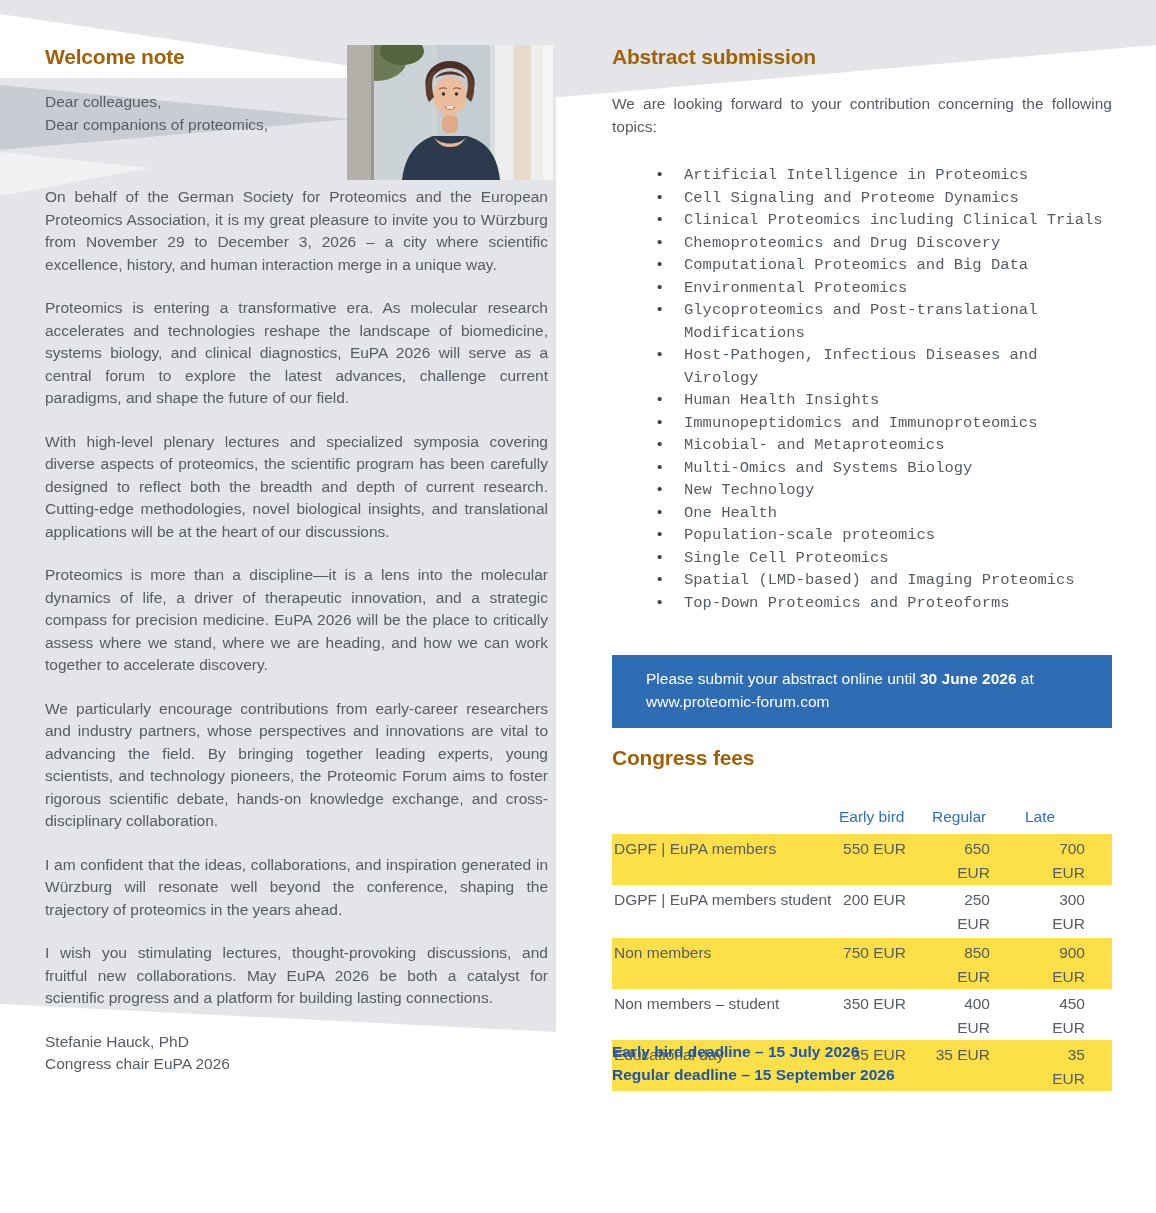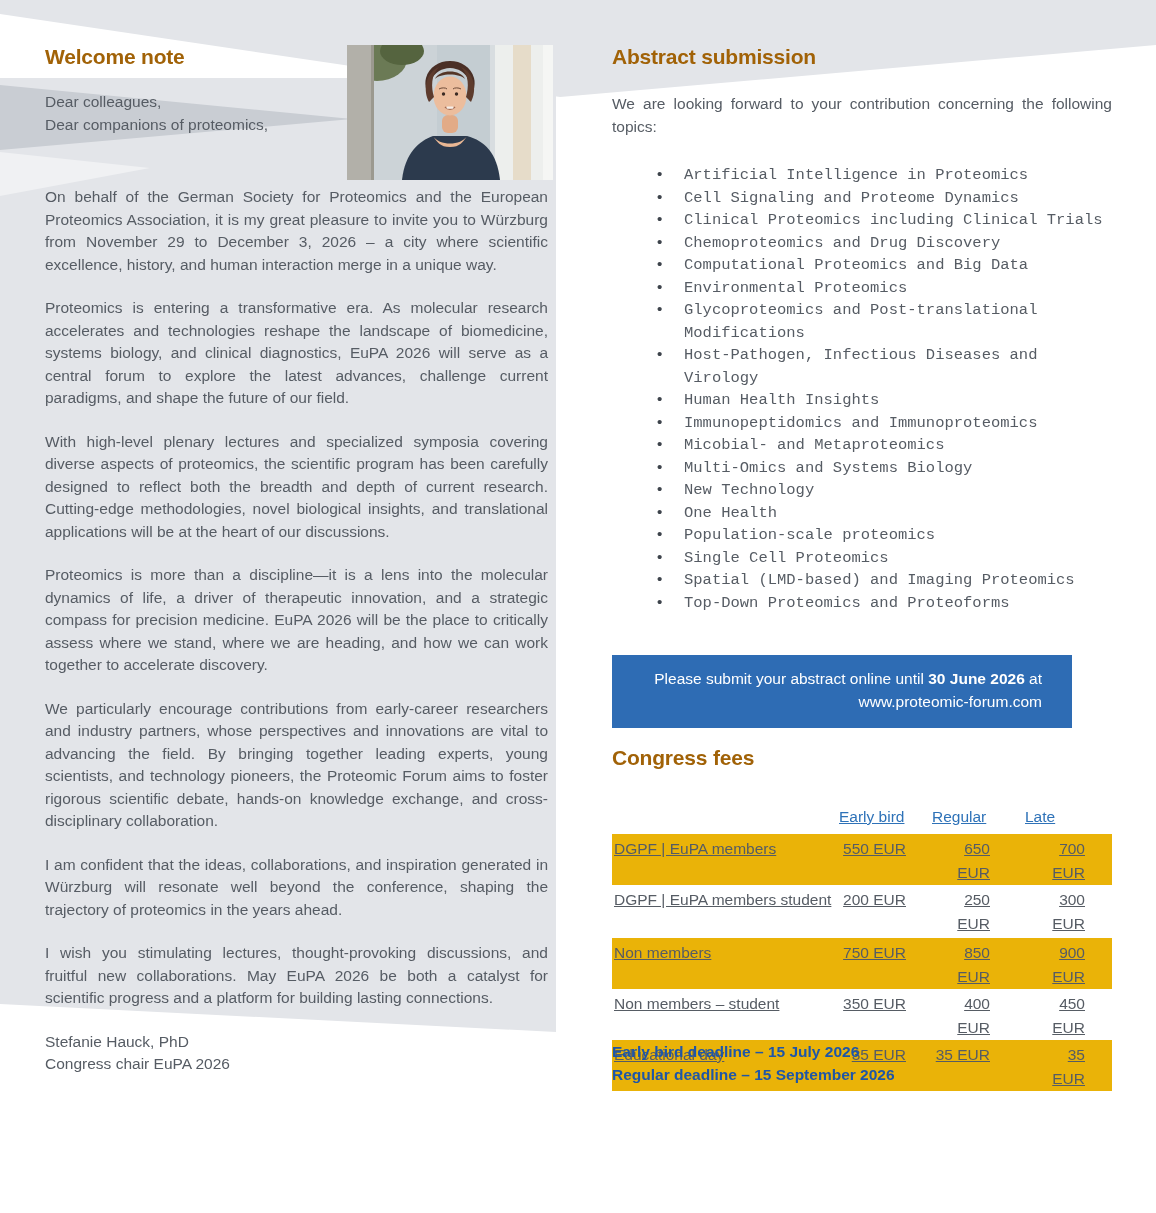--- a/index.html
+++ b/index.html
@@ -37,47 +37,47 @@
 
   .topics{position:absolute;left:612px;top:164px;width:500px;margin:0;padding:0;list-style:none;font-family:Liberation Mono, monospace;}
   .topics li{position:relative;padding-left:72px;}
   .topics li::before{
     content:"\2022";
     position:absolute;left:43px;top:0;
     color:#3d434b;font-size:15.5px;
   }
 
   .banner{
-    position:absolute;left:612px;top:655px;width:460px;height:73px;
+    position:absolute;left:612px;top:655px;width:500px;height:73px;
     background:#2e6cb4;box-sizing:border-box;
     padding:12px 30px 0 34px;
-    color:#ffffff;font-size:15.5px;line-height:23px;text-align:right;
+    color:#ffffff;font-size:15.5px;line-height:23px;
   }
   .banner .bold{font-weight:700;}
   .banner .line{display:block;}
 
   .fees{position:absolute;left:612px;top:805px;width:500px;}
   .fees-row{
     display:grid;
     grid-template-columns:227px 93px 93px 87px;
     align-items:start;
     box-sizing:border-box;
   }
   .fees-row.header{color:#2e72b8;padding-bottom:5px;}
   .fees-row.header .c{font-size:15.5px;line-height:24px;}
-  .fees-row .c{font-size:15.5px;line-height:24px;color:#565c64;text-decoration:underline;}
+  .fees-row .c{font-size:15.5px;line-height:24px;color:#565c64;}
   .fees-row.header .c{color:#2e72b8;}
   .fees-row .label{padding-left:2px;}
   .fees-row .v{text-align:right;}
   .fees-row .v2{padding-right:26px;}
   .fees-row .v3{padding-right:35px;}
   .fees-row .v4{padding-right:27px;margin-left:7px;}
   .fees-row.r-single{min-height:29px;padding-top:3px;}
   .fees-row.r-double{min-height:53px;padding-top:3px;}
-  .fees-row.pink{background:#eab308;}
+  .fees-row.pink{background:#fde047;}
 
   .deadlines{position:absolute;left:612px;top:1041px;font-size:15.5px;line-height:22.5px;font-weight:700;color:#1e56a8;}
   .deadlines div{white-space:nowrap;}
 </style>
 </head>
 <body>
 
 <div class="page">
 
   <svg class="bg" width="1156" height="1213" viewBox="0 0 1156 1213">

